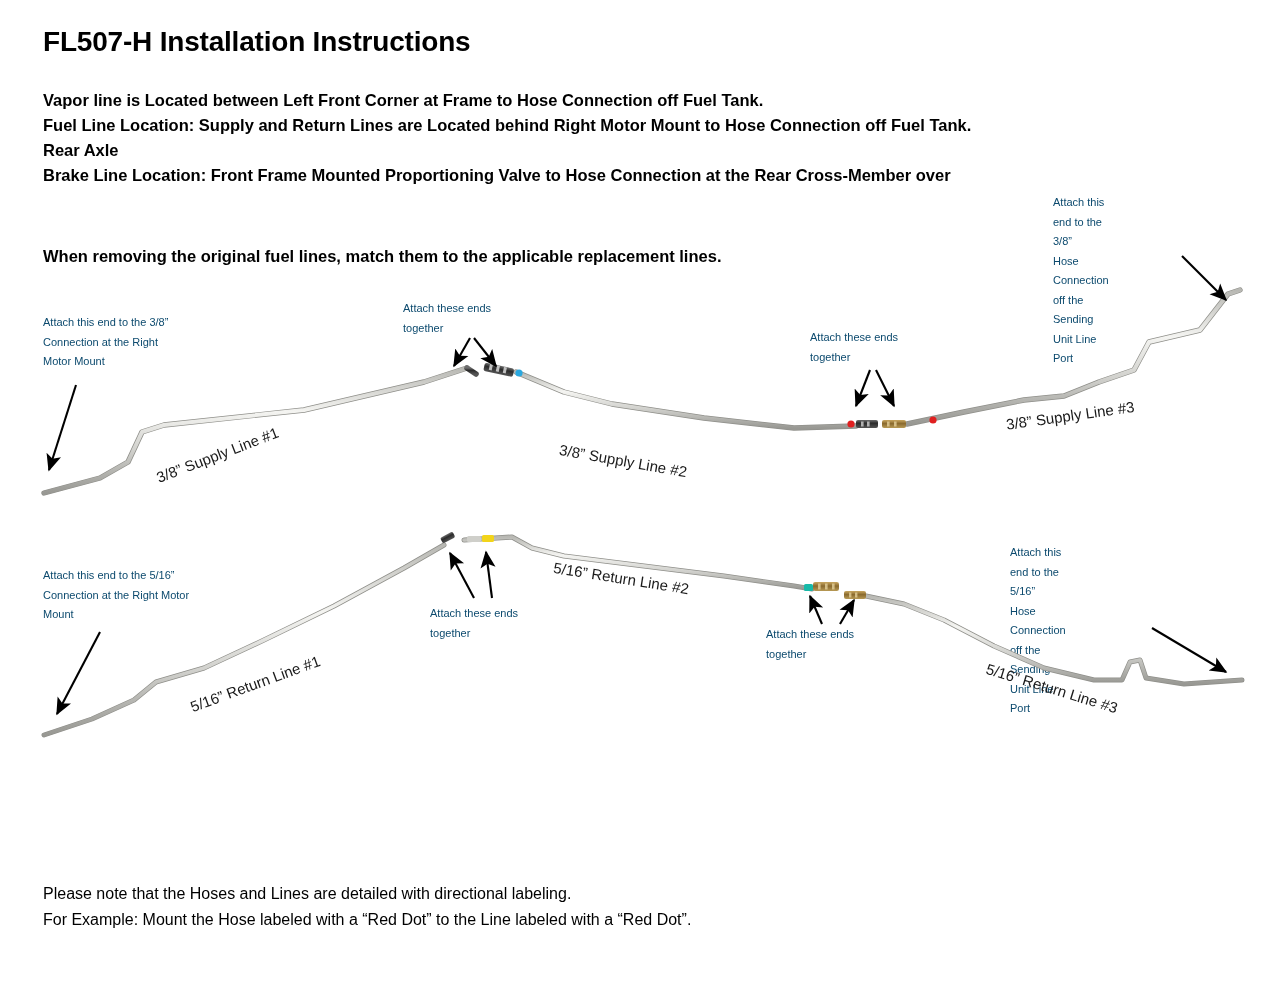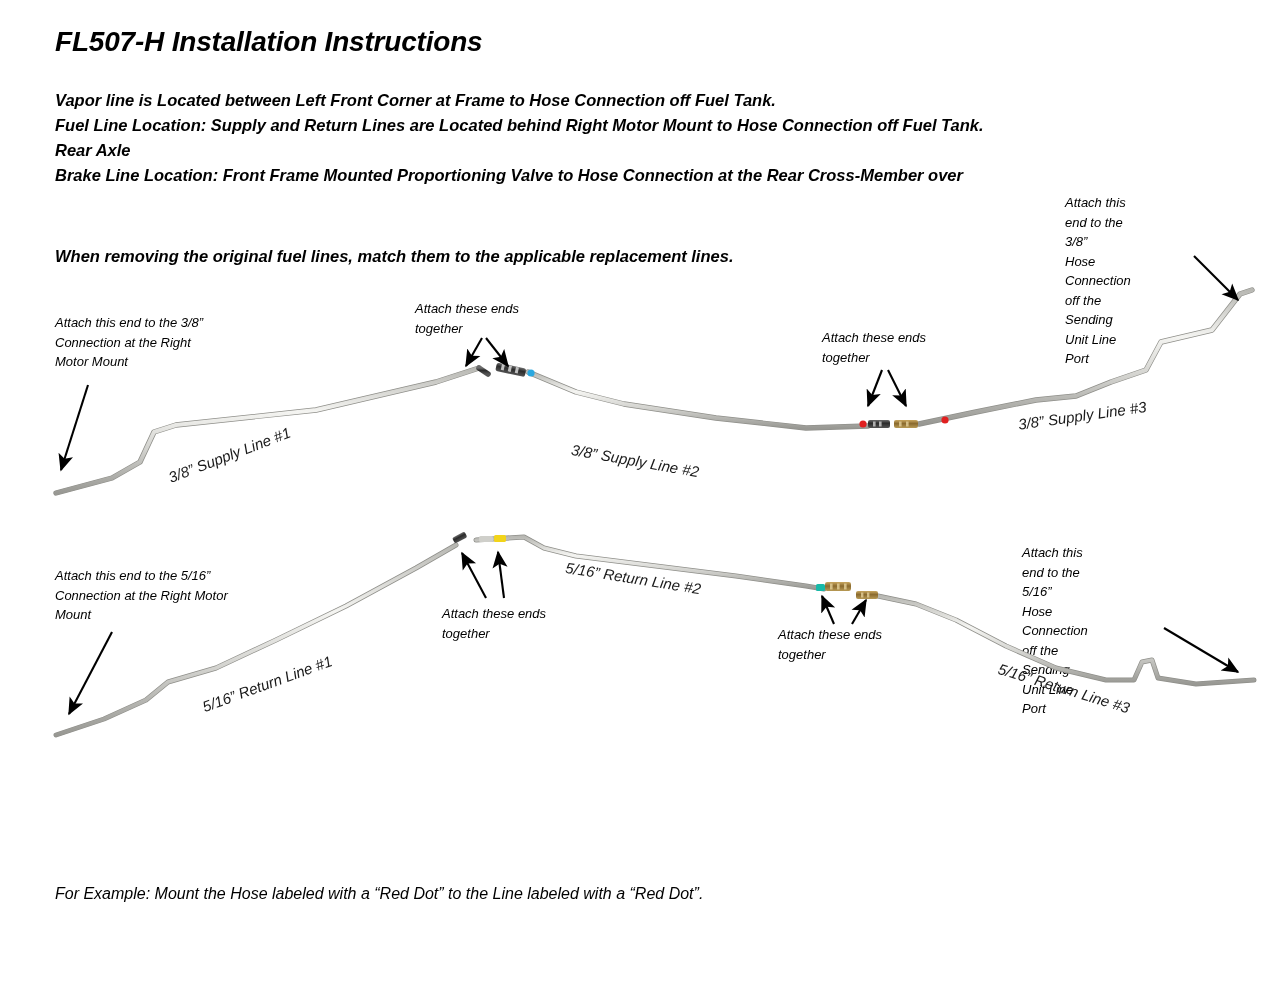--- a/index.html
+++ b/index.html
@@ -10,24 +10,23 @@
   body {
     width: 1280px;
     height: 989px;
     position: relative;
     font-family: "Liberation Sans", sans-serif;
     color: #000000;
     overflow: hidden;
   }
   .page {
     position: absolute;
-    left: 16px; top: 0;
+    left: 4px; top: 0;
     width: 1070px;
     height: 989px;
-    font-style: italic;
   }
 
   
   .title {
     position: absolute;
     left: 39px;
     top: 26px;
     font-size: 28px;
     font-weight: bold;
     letter-spacing: -0.2px;
@@ -57,24 +56,24 @@
     left: 39px;
     top: 881px;
     font-size: 16px;
     line-height: 26px;
   }
   .footer-note div { white-space: nowrap; }
 
   
   .callout {
     position: absolute;
-    font-size: 13px;
+    font-size: 11px;
     line-height: 19.5px;
     font-weight: normal;
-    color: #000000;
+    color: #0c4a6e;
     white-space: pre-line;
   }
   .callout.center { text-align: left; }
 
   
   .diagram {
     position: absolute;
     left: 0;
     top: 0;
     width: 1280px;
@@ -137,20 +136,21 @@
 
   <div class="pipe-label" style="left:150px; top:470px; transform: rotate(-21deg);">3/8” Supply Line #1</div>
   <div class="pipe-label" style="left:557px; top:441px; transform: rotate(10deg);">3/8” Supply Line #2</div>
   <div class="pipe-label" style="left:1001px; top:416px; transform: rotate(-8deg);">3/8” Supply Line #3</div>
 
   <div class="pipe-label" style="left:184px; top:699px; transform: rotate(-20deg);">5/16” Return Line #1</div>
   <div class="pipe-label" style="left:551px; top:559px; transform: rotate(9deg);">5/16” Return Line #2</div>
   <div class="pipe-label" style="left:985px; top:660px; transform: rotate(17deg);">5/16” Return Line #3</div>
 
   <div class="footer-note">
+    <div>Please note that the Hoses and Lines are detailed with directional labeling.</div>
     <div>For Example: Mount the Hose labeled with a “Red Dot” to the Line labeled with a “Red Dot”.</div>
   </div>
 
   <svg class="diagram" viewBox="0 0 1280 989">
     <defs>
       <linearGradient id="tubeGrad" x1="0" y1="0" x2="0" y2="1">
         <stop offset="0%" stop-color="#b8b8b3"></stop>
         <stop offset="35%" stop-color="#f4f4f1"></stop>
         <stop offset="65%" stop-color="#d2d2ce"></stop>
         <stop offset="100%" stop-color="#989893"></stop>

